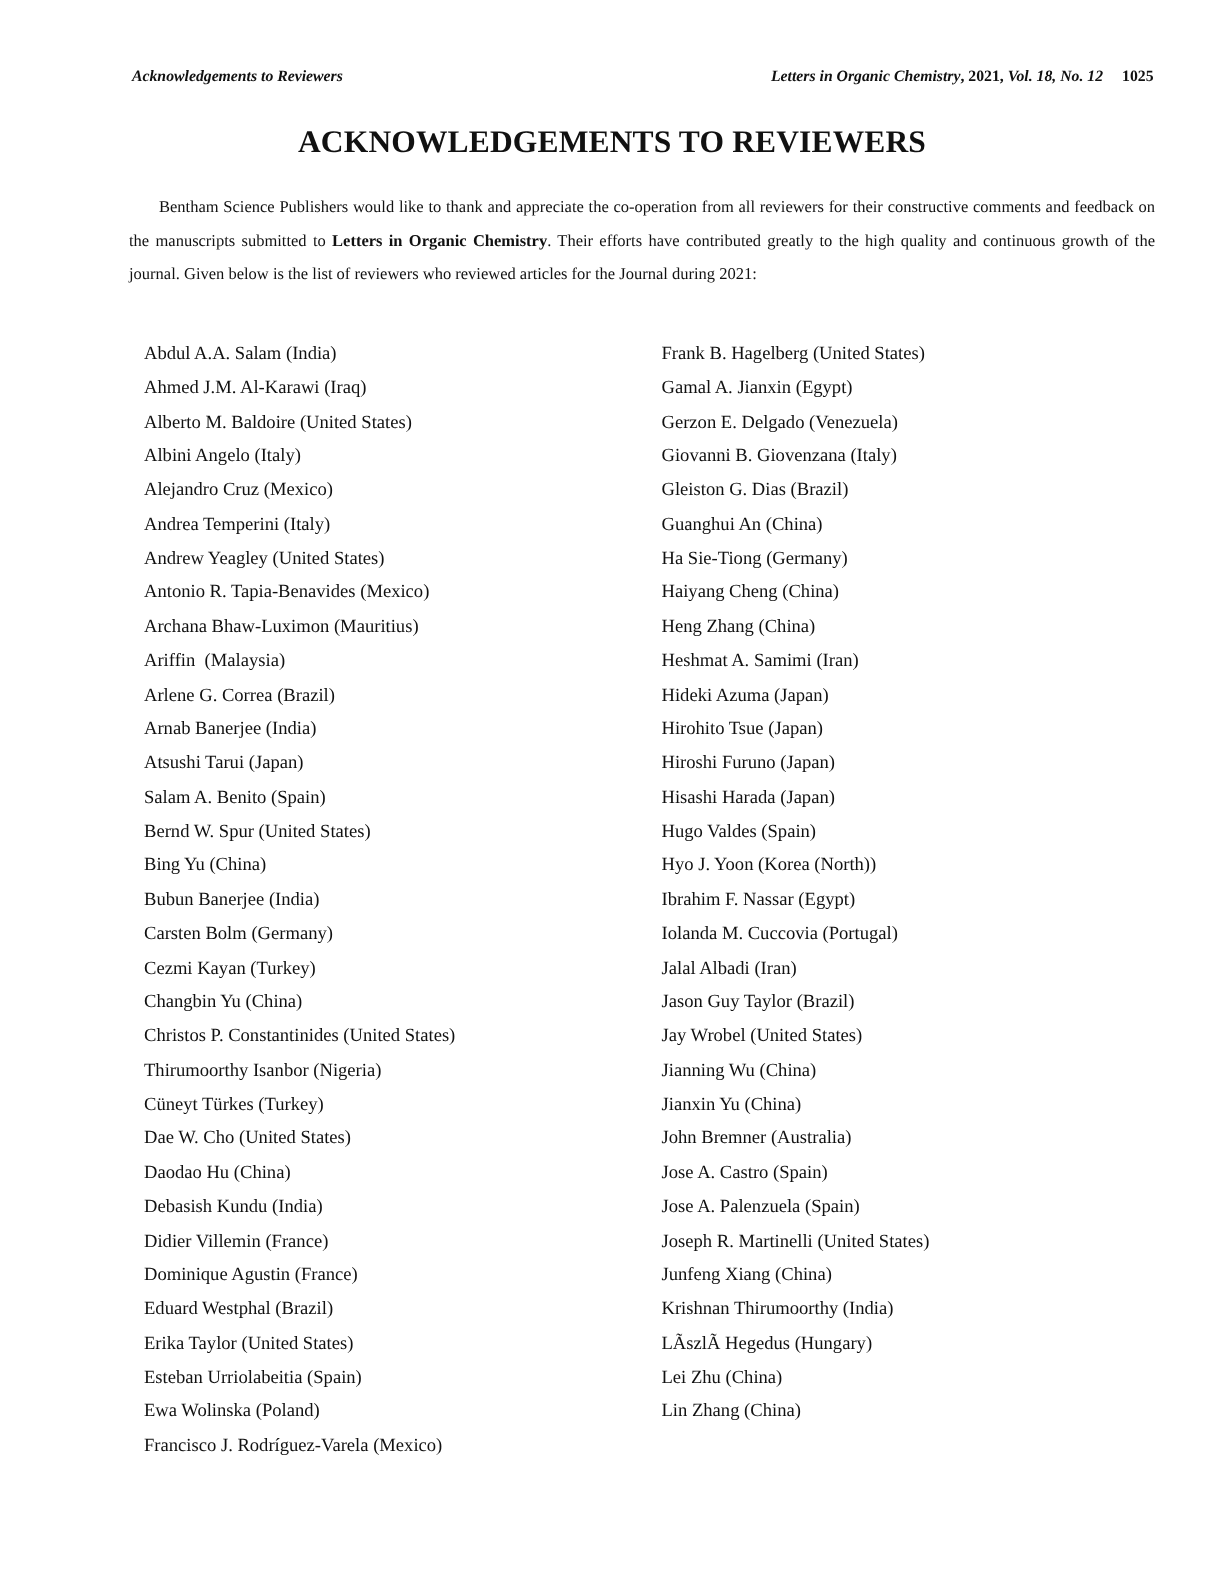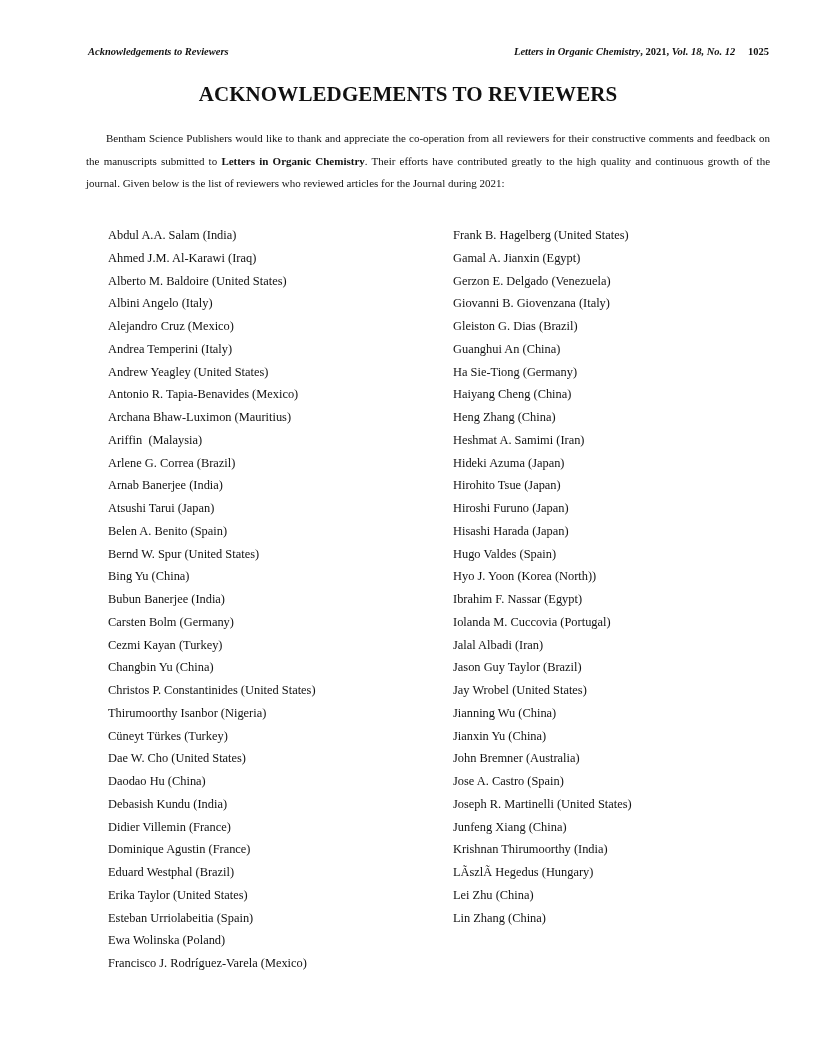--- a/index.html
+++ b/index.html
@@ -22,21 +22,21 @@
     .intro {
       position: absolute; top: 127px; left: 86px; width: 684px;
       font-size: 11px; line-height: 22.5px; text-align: justify;
       text-indent: 20px; margin: 0;
     }
     .intro b { font-weight: bold; }
     .cols {
       position: absolute; top: 224px; left: 96px; width: 690px;
       display: flex;
     }
-    .col { width: 356px; margin-left: 12px; }
+    .col { width: 356px; }
     .col ul { list-style: none; margin: 0; padding: 0; }
     .col li { font-size: 12.4px; line-height: 22.75px; white-space: pre; }
   </style>
 </head>
 <body>
 
 <div class="running-head">
   <span class="left">Acknowledgements to Reviewers</span>
   <span class="right">
     <span class="it">Letters in Organic Chemistry</span>,
@@ -59,21 +59,21 @@
         <li>Albini Angelo (Italy)</li>
         <li>Alejandro Cruz (Mexico)</li>
         <li>Andrea Temperini (Italy)</li>
         <li>Andrew Yeagley (United States)</li>
         <li>Antonio R. Tapia-Benavides (Mexico)</li>
         <li>Archana Bhaw-Luximon (Mauritius)</li>
         <li>Ariffin  (Malaysia)</li>
         <li>Arlene G. Correa (Brazil)</li>
         <li>Arnab Banerjee (India)</li>
         <li>Atsushi Tarui (Japan)</li>
-        <li>Belen A. Benito (Spain)</li>
+        <li>Salam A. Benito (Spain)</li>
         <li>Bernd W. Spur (United States)</li>
         <li>Bing Yu (China)</li>
         <li>Bubun Banerjee (India)</li>
         <li>Carsten Bolm (Germany)</li>
         <li>Cezmi Kayan (Turkey)</li>
         <li>Changbin Yu (China)</li>
         <li>Christos P. Constantinides (United States)</li>
         <li>Thirumoorthy Isanbor (Nigeria)</li>
         <li>Cüneyt Türkes (Turkey)</li>
         <li>Dae W. Cho (United States)</li>
@@ -108,20 +108,21 @@
         <li>Hyo J. Yoon (Korea (North))</li>
         <li>Ibrahim F. Nassar (Egypt)</li>
         <li>Iolanda M. Cuccovia (Portugal)</li>
         <li>Jalal Albadi (Iran)</li>
         <li>Jason Guy Taylor (Brazil)</li>
         <li>Jay Wrobel (United States)</li>
         <li>Jianning Wu (China)</li>
         <li>Jianxin Yu (China)</li>
         <li>John Bremner (Australia)</li>
         <li>Jose A. Castro (Spain)</li>
+        <li>Jose A. Palenzuela (Spain)</li>
         <li>Joseph R. Martinelli (United States)</li>
         <li>Junfeng Xiang (China)</li>
         <li>Krishnan Thirumoorthy (India)</li>
         <li>LÃszlÃ Hegedus (Hungary)</li>
         <li>Lei Zhu (China)</li>
         <li>Lin Zhang (China)</li>
       </ul>
   </div>
 </div>
 

